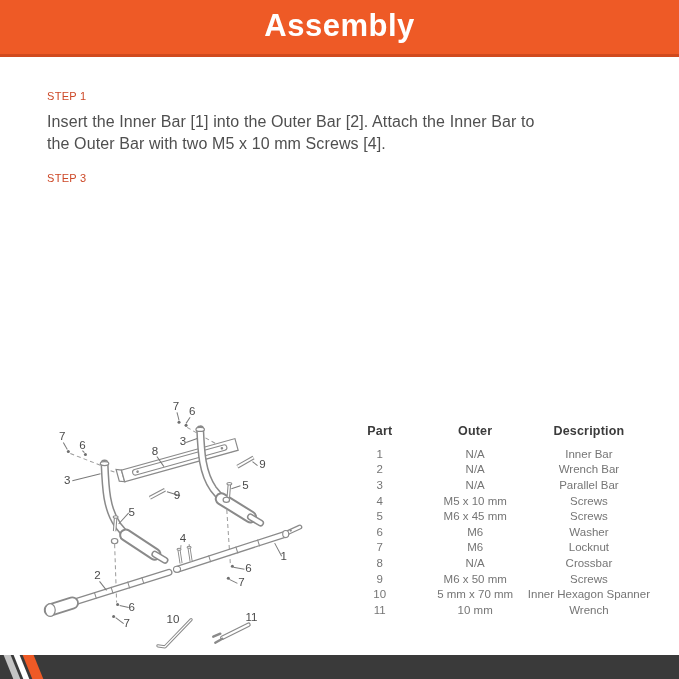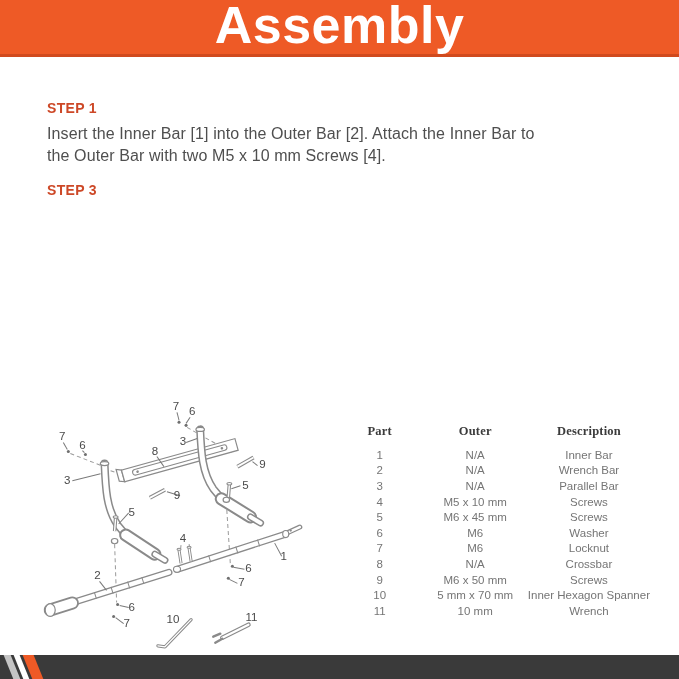--- a/index.html
+++ b/index.html
@@ -18,29 +18,29 @@
     position:relative;overflow:hidden;background:#fff;
     font-family:"Liberation Sans",sans-serif;color:var(--text-gray);
   }
   
   .page-header{
     position:absolute;top:0;left:0;width:679px;height:57px;
     background:var(--accent-orange);border-bottom:3px solid var(--accent-orange-dark);
     display:flex;align-items:center;justify-content:center;
   }
   .page-header h1{
-    color:#fff;font-size:52px;font-weight:bold;letter-spacing:.5px;line-height:1;
+    color:#fff;font-size:31px;font-weight:bold;letter-spacing:.5px;line-height:1;
     padding-bottom:4px;
   }
   
   .content{position:absolute;left:47px;top:86px;width:600px;}
   .step{margin-bottom:6px;}
   .step h2{
-    color:var(--step-orange);font-size:14px;font-weight:bold;
-    letter-spacing:.3px;line-height:20px;margin-bottom:5px;margin-top:12px;
+    color:var(--step-orange);font-size:11px;font-weight:normal;
+    letter-spacing:.3px;line-height:20px;margin-bottom:5px;
   }
   .step p{
     font-size:16px;line-height:22px;color:var(--text-gray);
     white-space:pre-line;margin-bottom:13px;letter-spacing:.1px;
   }
   
   .diagram{position:absolute;left:18px;top:396px;width:312px;height:254px;}
   .diagram svg{width:100%;height:100%;display:block;}
   .diagram text{
     font-family:"Liberation Sans",sans-serif;font-size:11.5px;fill:#4a4a4a;
@@ -56,21 +56,21 @@
     transform:skewX(30deg);transform-origin:top left;
   }
   .pl-stripes .s{height:100%;}
   .pl-title{
     position:absolute;left:80px;top:3px;color:#fff;font-size:17.5px;
     font-weight:bold;letter-spacing:.4px;
   }
   .pl-table{width:100%;border-collapse:collapse;margin-top:6px;}
   .pl-table th{
     font-size:12.5px;font-weight:bold;color:var(--table-head);
-    padding:6px 0 8px 0;letter-spacing:.2px;white-space:nowrap;font-family:Liberation Serif, serif;
+    padding:6px 0 8px 0;letter-spacing:.2px;white-space:nowrap;
   }
   .pl-table td{
     font-size:11.5px;color:var(--table-text);text-align:center;
     padding:1.8px 0;white-space:nowrap;
   }
   .col-part{width:28%;} .col-size{width:34%;} .col-desc{width:38%;}
   
   .page-footer{
     position:absolute;left:0;bottom:0;width:679px;height:24px;
     background:var(--band-dark);overflow:hidden;

